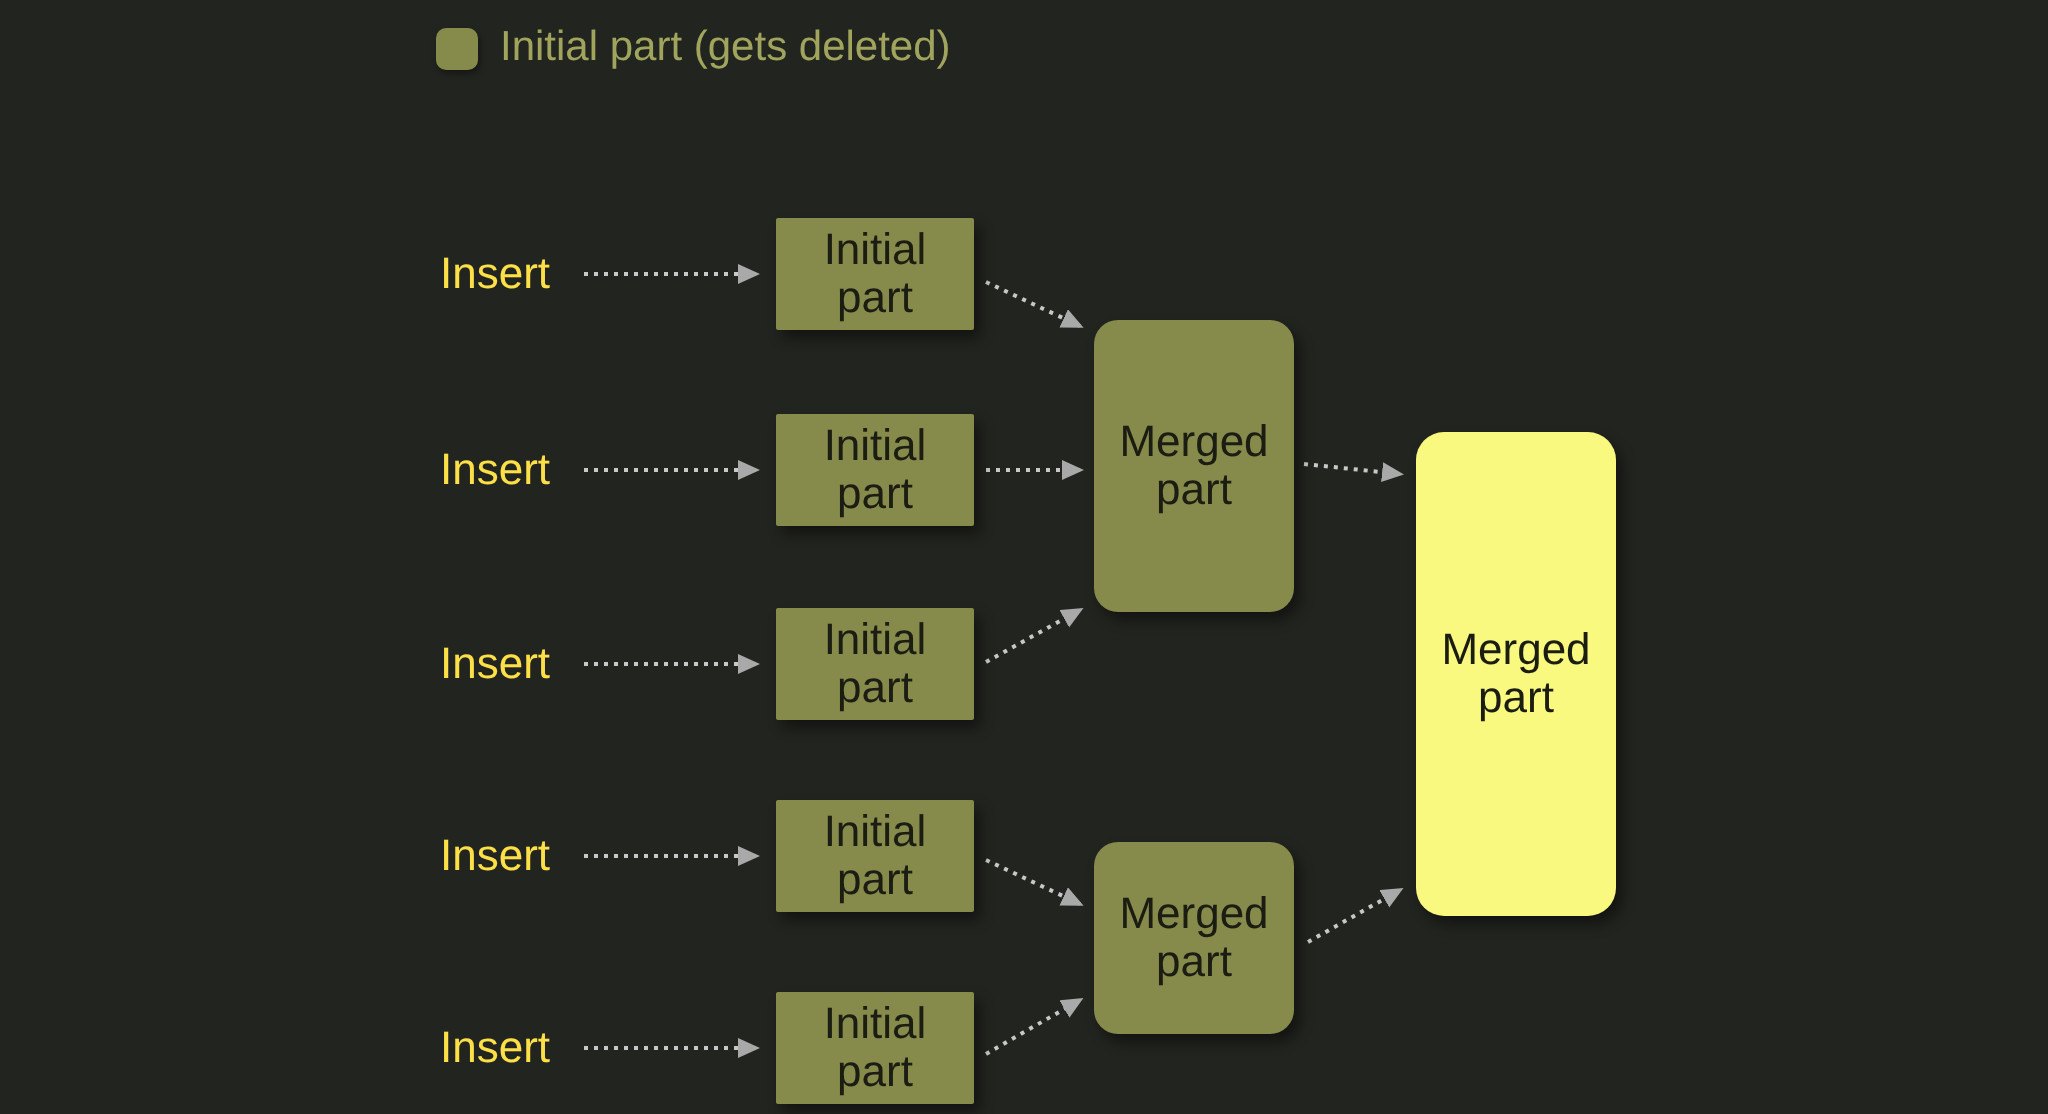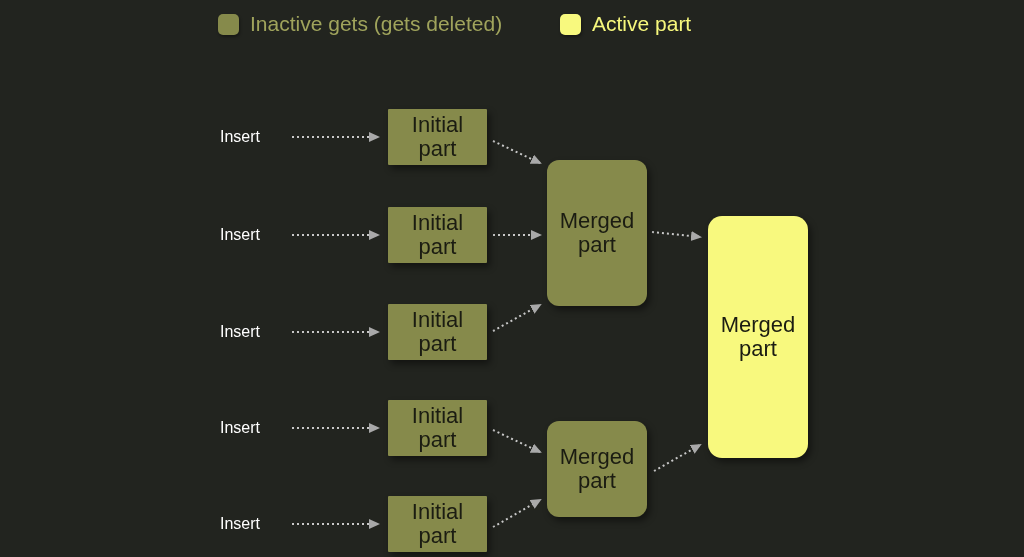--- a/index.html
+++ b/index.html
@@ -34,22 +34,22 @@
   .swatch.active   { background: #f8f97e; }
   .legend-label { font-size: 21px; white-space: nowrap; }
   .legend-item.inactive .legend-label { color: #a0a45c; }
   .legend-item.active   .legend-label { color: #f6f77c; }
 
   
   .insert-label {
     position: absolute;
     left: 220px;
     transform: translateY(-50%);
-    color: #ffffff;
-    font-size: 16px;
+    color: #fde047;
+    font-size: 22px;
     line-height: 1;
     white-space: nowrap;
   }
 
   
   .node {
     position: absolute;
     display: flex;
     align-items: center;
     justify-content: center;
@@ -86,25 +86,21 @@
       <path d="M493,331 L540,305" marker-end="url(#ah)"></path>
       <path d="M652,232 L700,237" marker-end="url(#ah)"></path>
       <path d="M493,430 L540,452" marker-end="url(#ah)"></path>
       <path d="M493,527 L540,500" marker-end="url(#ah)"></path>
       <path d="M654,471 L700,445" marker-end="url(#ah)"></path>
     </g>
   </svg>
 
   <div class="legend-item inactive">
     <span class="swatch inactive"></span>
-    <span class="legend-label">Inactive gets (gets deleted)</span>
-  </div>
-  <div class="legend-item active">
-    <span class="swatch active"></span>
-    <span class="legend-label">Active part</span>
+    <span class="legend-label">Initial part (gets deleted)</span>
   </div>
 
   <div class="insert-label" style="top:137px">Insert</div>
   <div class="insert-label" style="top:235px">Insert</div>
   <div class="insert-label" style="top:332px">Insert</div>
   <div class="insert-label" style="top:428px">Insert</div>
   <div class="insert-label" style="top:524px">Insert</div>
 
   <div class="node inactive" style="left:388px; top:109px; width:99px; height:56px">Initial part</div>
   <div class="node inactive" style="left:388px; top:207px; width:99px; height:56px">Initial part</div>

